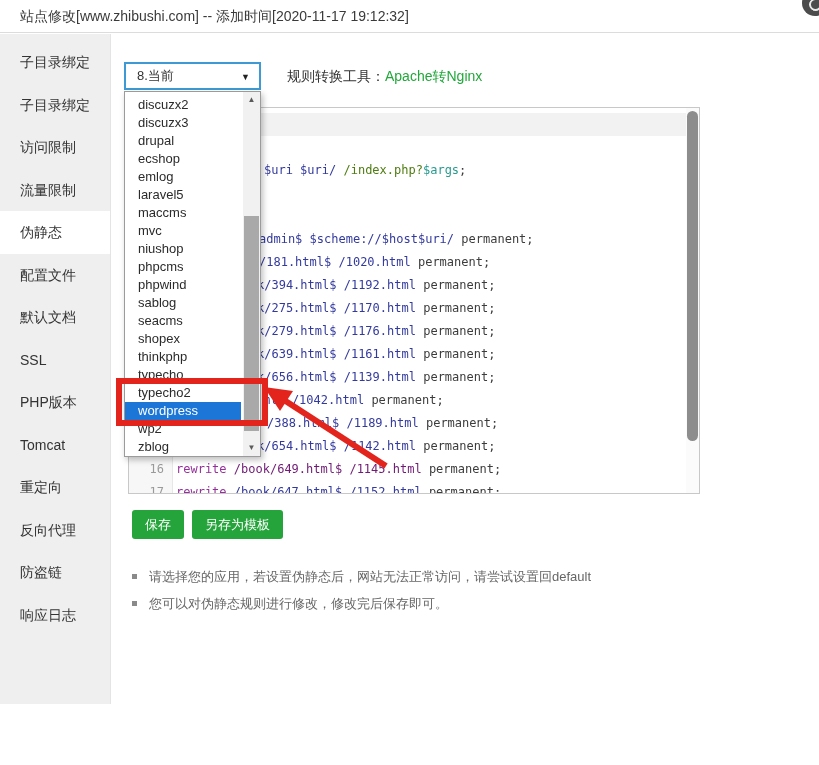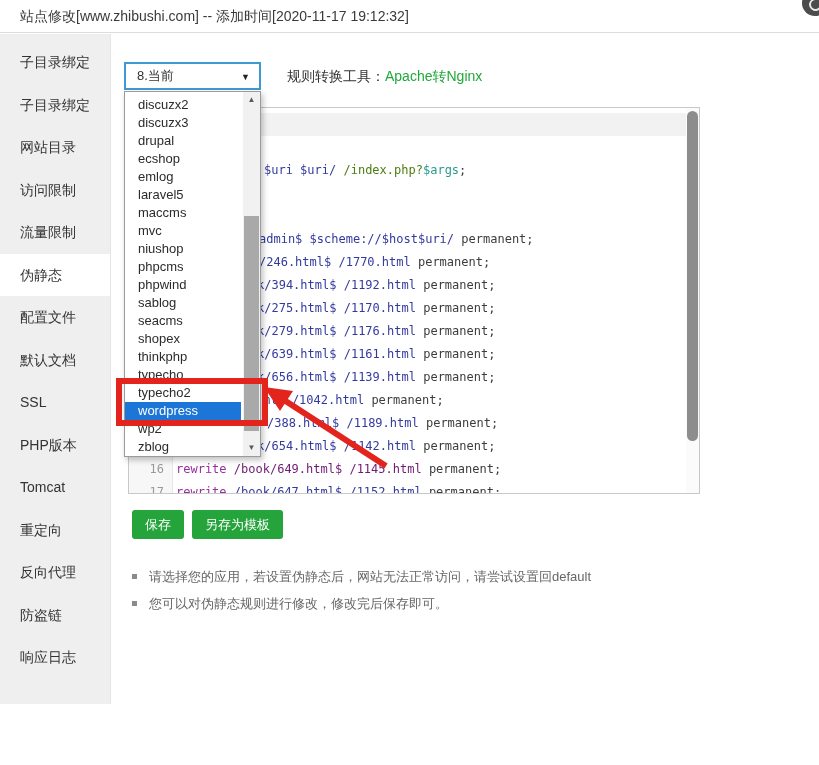--- a/index.html
+++ b/index.html
@@ -78,21 +78,20 @@
   <div id="hdr" class="abs">
     <div id="hdr-title">站点修改[www.zhibushi.com] -- 添加时间[2020-11-17 19:12:32]</div>
   </div>
   <div id="corner-badge"></div>
 
   <div id="sidebar" class="abs">
     <div id="sidebar-pad"></div>
     <div id="side-items">
         <div class="side-item">子目录绑定</div>
         <div class="side-item">子目录绑定</div>
-        <div class="side-item">网站目录</div>
         <div class="side-item">访问限制</div>
         <div class="side-item">流量限制</div>
         <div class="side-item sel">伪静态</div>
         <div class="side-item">配置文件</div>
         <div class="side-item">默认文档</div>
         <div class="side-item">SSL</div>
         <div class="side-item">PHP版本</div>
         <div class="side-item">Tomcat</div>
         <div class="side-item">重定向</div>
         <div class="side-item">反向代理</div>
@@ -122,21 +121,21 @@
         <div class="gut-num" style="top: 373px;">17</div>
       </div>
     <div id="line1-bg"></div>
     <div id="code-rows">
         <div class="code-row" style="top: 5px; left: 0px;"></div>
         <div class="code-row" style="top: 28px; left: 0px;"></div>
         <div class="code-row" style="top: 51px; left: 135px;"><span style="color: rgb(51, 58, 158);">$uri $uri/</span><span style="color: #4d7c0f;"> /index.php?</span><span style="color: rgb(41, 155, 143);">$args</span><span style="color: rgb(60, 60, 60);">;</span></div>
         <div class="code-row" style="top: 74px; left: 0px;"></div>
         <div class="code-row" style="top: 97px; left: 0px;"></div>
         <div class="code-row" style="top: 120px; left: 130px;"><span style="color: rgb(51, 58, 158);">admin$ $scheme://$host$uri/</span><span style="color: rgb(60, 60, 60);"> permanent;</span></div>
-        <div class="code-row" style="top: 143px; left: 130px;"><span style="color: rgb(51, 58, 158);">/246.html$ /1770.html</span><span style="color: rgb(60, 60, 60);"> permanent;</span></div>
+        <div class="code-row" style="top: 143px; left: 130px;"><span style="color: rgb(51, 58, 158);">/181.html$ /1020.html</span><span style="color: rgb(60, 60, 60);"> permanent;</span></div>
         <div class="code-row" style="top: 166px; left: 128px;"><span style="color: rgb(51, 58, 158);">k/394.html$ /1192.html</span><span style="color: rgb(60, 60, 60);"> permanent;</span></div>
         <div class="code-row" style="top: 189px; left: 128px;"><span style="color: rgb(51, 58, 158);">k/275.html$ /1170.html</span><span style="color: rgb(60, 60, 60);"> permanent;</span></div>
         <div class="code-row" style="top: 212px; left: 128px;"><span style="color: rgb(51, 58, 158);">k/279.html$ /1176.html</span><span style="color: rgb(60, 60, 60);"> permanent;</span></div>
         <div class="code-row" style="top: 235px; left: 128px;"><span style="color: rgb(51, 58, 158);">k/639.html$ /1161.html</span><span style="color: rgb(60, 60, 60);"> permanent;</span></div>
         <div class="code-row" style="top: 258px; left: 128px;"><span style="color: rgb(51, 58, 158);">k/656.html$ /1139.html</span><span style="color: rgb(60, 60, 60);"> permanent;</span></div>
         <div class="code-row" style="top: 281px; left: 134px;"><span style="color: rgb(51, 58, 158);">ml$ /1042.html</span><span style="color: rgb(60, 60, 60);"> permanent;</span></div>
         <div class="code-row" style="top: 304px; left: 138px;"><span style="color: rgb(51, 58, 158);">/388.html$ /1189.html</span><span style="color: rgb(60, 60, 60);"> permanent;</span></div>
         <div class="code-row" style="top: 327px; left: 128px;"><span style="color: rgb(51, 58, 158);">k/654.html$ /1142.html</span><span style="color: rgb(60, 60, 60);"> permanent;</span></div>
         <div class="code-row" style="top: 350px; left: 47px;"><span style="color: rgb(149, 48, 155);">rewrite</span><span style="color: rgb(60, 60, 60);"> </span><span style="color: #701a75;">/book/649.html$ /1145.html</span><span style="color: rgb(60, 60, 60);"> permanent;</span></div>
         <div class="code-row" style="top: 373px; left: 47px;"><span style="color: rgb(149, 48, 155);">rewrite</span><span style="color: rgb(60, 60, 60);"> </span><span style="color: rgb(51, 58, 158);">/book/647.html$ /1152.html</span><span style="color: rgb(60, 60, 60);"> permanent;</span></div>

